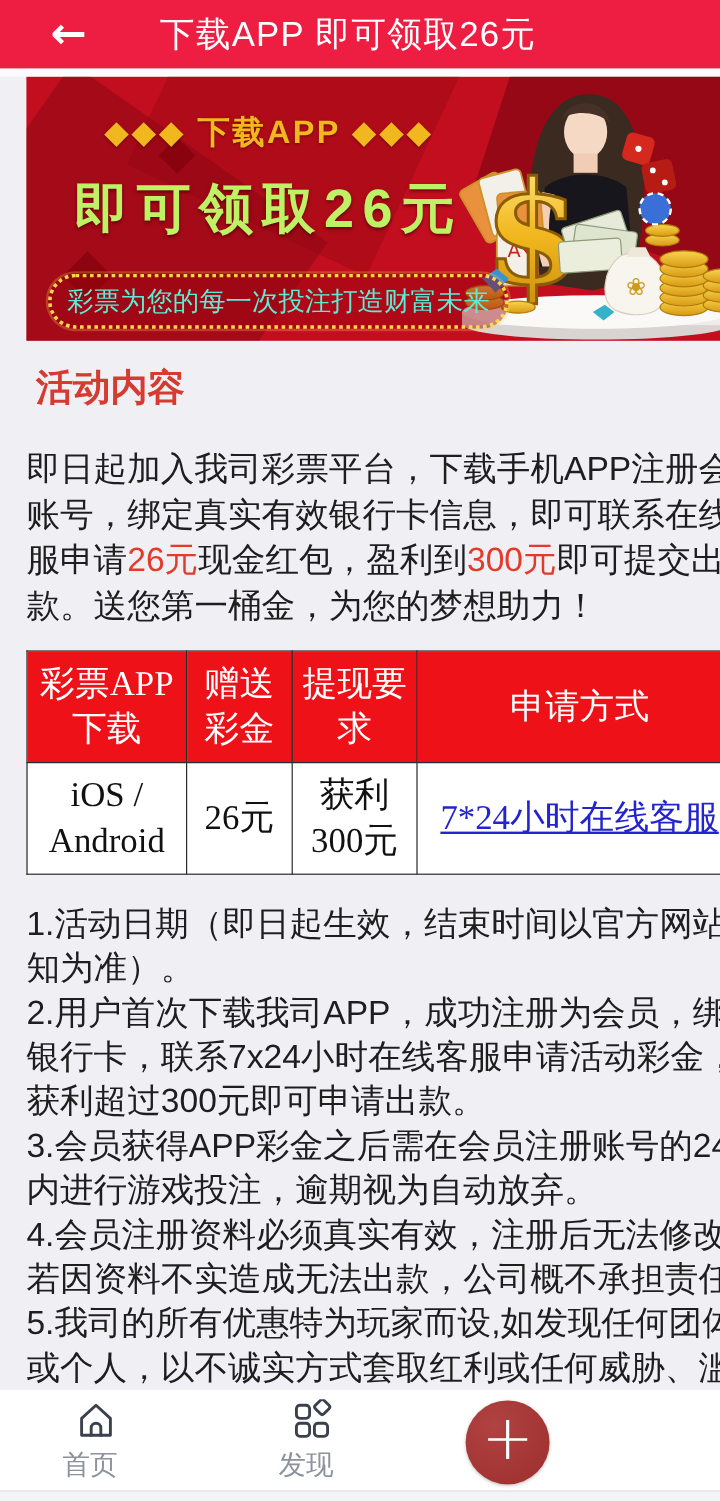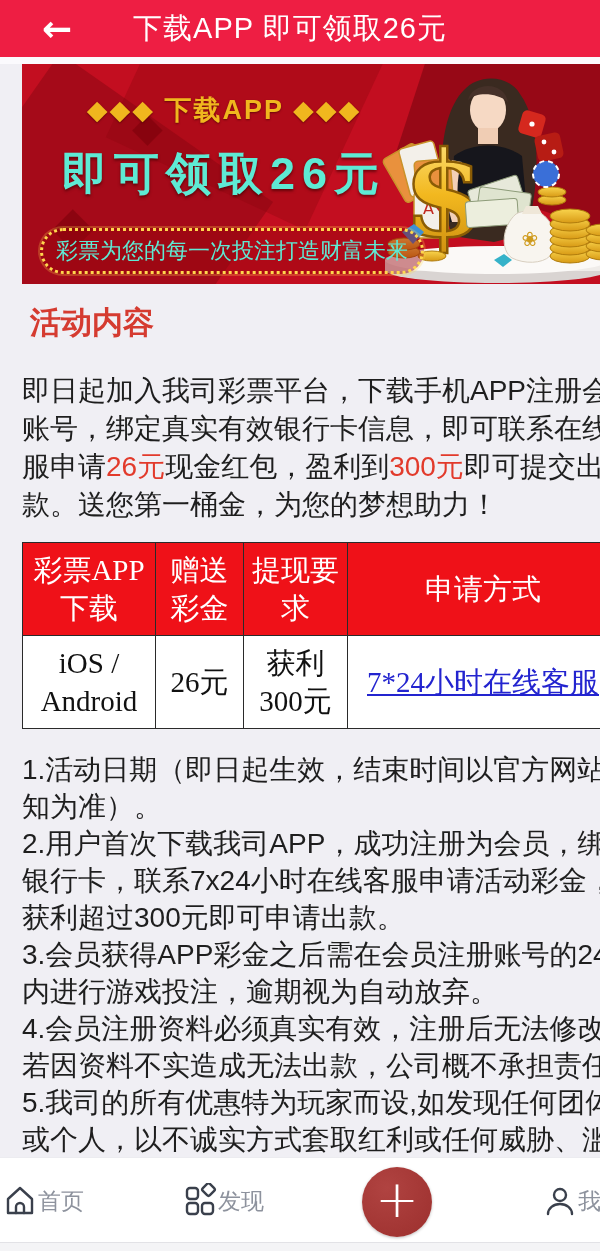--- a/index.html
+++ b/index.html
@@ -15,21 +15,21 @@
   .appbar-title{position:absolute;left:0;right:20px;text-align:center;color:#fff;font-size:29px;letter-spacing:1px}
   .gap{height:7px;background:#fbfafd}
   
   .banner{position:relative;margin-left:22px;width:596px;height:220px;background:#c30e20;overflow:hidden}
   .banner .shade1{position:absolute;left:-60px;top:40px;width:260px;height:260px;background:rgba(90,0,8,.28);transform:rotate(35deg)}
   .banner .shade2{position:absolute;left:120px;top:-90px;width:220px;height:220px;background:rgba(140,5,15,.35);transform:rotate(25deg)}
   .banner .shade3{position:absolute;right:-40px;top:-60px;width:240px;height:200px;background:rgba(80,0,8,.38);transform:rotate(18deg)}
   .banner .diam{position:absolute;color:rgba(120,0,10,.55);font-size:54px;font-family:"DejaVu Sans",sans-serif}
   .banner-text{position:absolute;left:18px;top:28px;width:368px;text-align:center;z-index:3}
   .bt1{font-size:27px;font-weight:bold;color:#f0b71e;letter-spacing:2px;white-space:nowrap;text-shadow:0 1px 2px rgba(60,0,0,.6)}
-  .bt2{margin-top:16px;font-size:45px;font-weight:bold;color:#5eead4;letter-spacing:7px;white-space:nowrap;text-shadow:0 2px 3px rgba(60,0,0,.65)}
+  .bt2{margin-top:16px;font-size:45px;font-weight:bold;color:#bef264;letter-spacing:7px;white-space:nowrap;text-shadow:0 2px 3px rgba(60,0,0,.65)}
   .pill{display:inline-block;margin-top:24px;padding:5px 13px;border:3px dotted #ffd74d;border-radius:26px;
         background:rgba(150,5,14,.45);color:#5eead4;font-size:22px;white-space:nowrap;box-shadow:0 0 0 2px rgba(255,215,77,.25)}
   .illus{position:absolute;left:352px;top:0;width:246px;height:220px;z-index:2}
   
   .content{width:640px;padding-left:22px;box-sizing:border-box}
   .section-title{margin:18px 0 0 8px;font-size:31px;font-weight:bold;color:#d53b30}
   .intro{margin:28px 0 0 0;width:618px;font-size:28px;line-height:38px;color:#1e1e1e}
   .hl{color:#e23a2b}
   
   table.promo{margin-top:18px;border-collapse:collapse;table-layout:fixed;width:596px;
@@ -37,21 +37,21 @@
   table.promo th{background:#ef1118;color:#fff;font-weight:normal;font-size:29px;line-height:38px;
                  border:1px solid #2a2a2a;padding:8px 4px;text-align:center;vertical-align:middle}
   table.promo td{background:#fff;color:#111;font-size:29px;line-height:38px;border:1px solid #2a2a2a;
                  padding:8px 4px;text-align:center;vertical-align:middle}
   .cs-link{color:#2324cf;text-decoration:underline;cursor:pointer}
   
   .terms{margin:22px 0 0 0;padding:0;list-style:none;width:618px;font-size:28px;line-height:37px;color:#1e1e1e}
   
   .navbar{position:absolute;left:0;bottom:8px;width:640px;height:86px;background:#fff;border-top:1px solid #ececf0;
           display:flex;align-items:center;justify-content:space-between;padding:0 2px;box-sizing:border-box}
-  .nav-item{width:96px;display:flex;flex-direction:row;align-items:flex-start;cursor:pointer}
+  .nav-item{width:96px;display:flex;flex-direction:column;align-items:flex-end;cursor:pointer}
   .nav-item svg{display:block}
   .nav-label{margin-top:3px;font-size:23px;color:#8d929d}
   .plus-btn{width:70px;height:70px;border-radius:50%;background:radial-gradient(circle at 35% 30%,#b04341,#9c2f2d);
             display:flex;align-items:center;justify-content:center;cursor:pointer;margin-top:2px;box-shadow:0 1px 3px rgba(0,0,0,.25)}
   .plus-btn span{color:#fff;font-size:52px;line-height:52px;font-weight:300;margin-top:-6px;font-family:"DejaVu Sans",sans-serif}
   .bottom-strip{position:absolute;left:0;bottom:0;width:600px;height:8px;background:#f4f4f6;border-top:1px solid #e2e2e6}
 </style>
 </head>
 <body>
 

